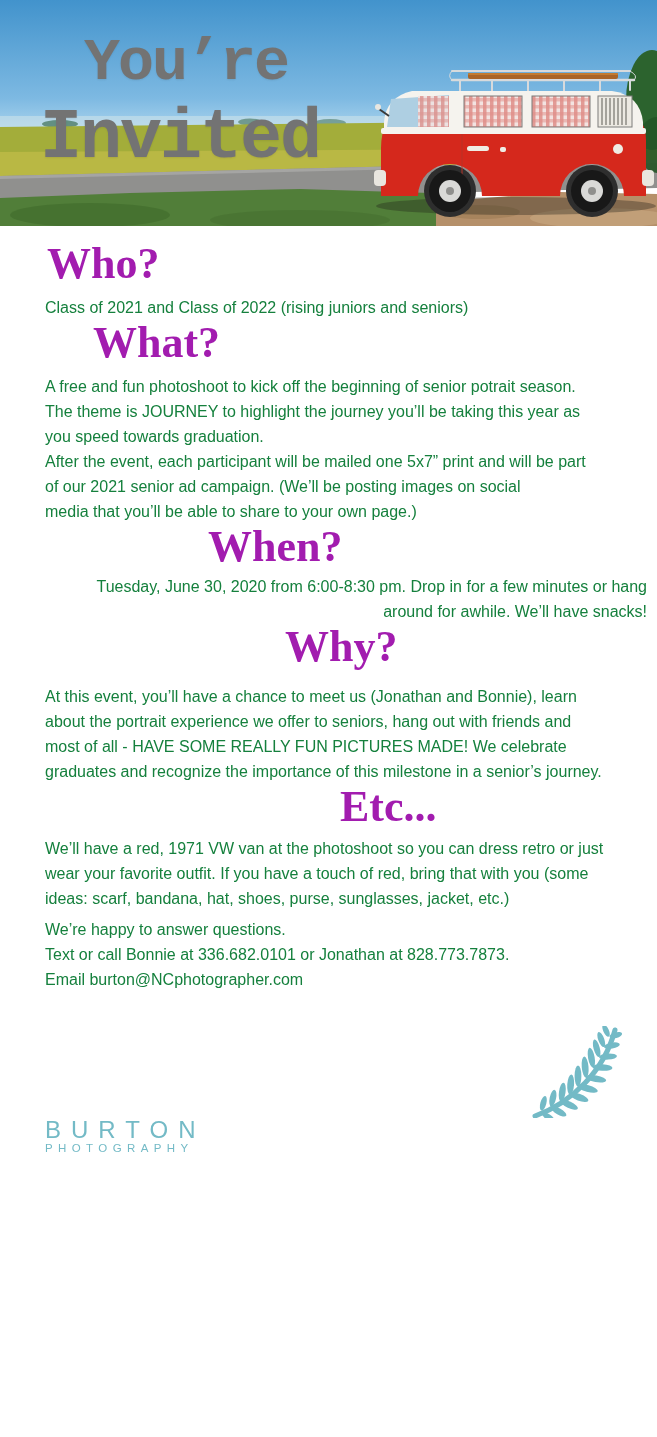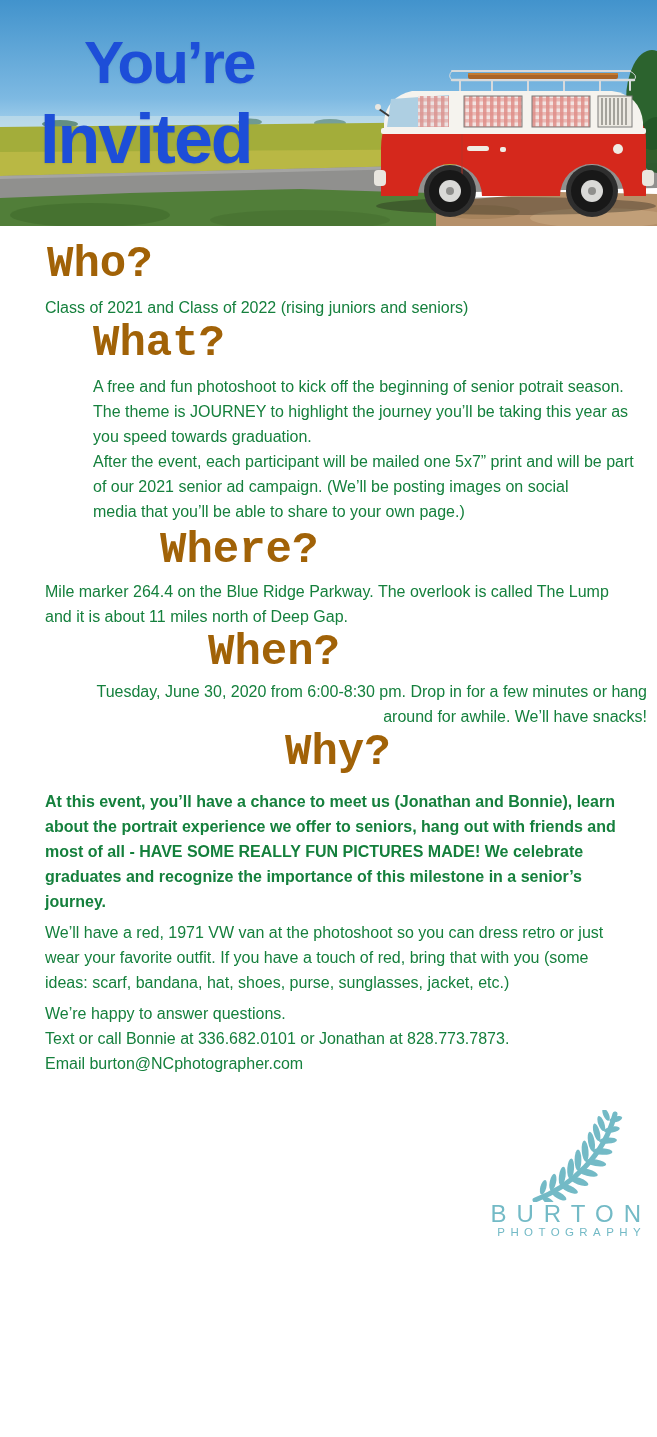--- a/index.html
+++ b/index.html
@@ -1,46 +1,46 @@
 <!DOCTYPE html>
 <html><head>
 <meta charset="utf-8">
 <style>
   html,body{margin:0;padding:0;background:#ffffff;}
   .page{position:relative;width:657px;height:1437px;background:#ffffff;overflow:hidden;
         font-family:"Liberation Sans",sans-serif;}
   
   .hero{position:relative;width:657px;height:226px;overflow:hidden;}
   .hero svg{display:block;}
-  .hero-title{position:absolute;color:#1d4ed8;font-family:Liberation Sans, sans-serif;
+  .hero-title{position:absolute;color:#737373;font-family:Liberation Mono, monospace;
               font-weight:bold;letter-spacing:-2px;line-height:1;text-shadow:0 1px 2px rgba(0,0,0,.08);}
   .t1{left:84px;top:33px;font-size:60px;}
   .t2{left:40px;top:104px;font-size:70px;}
   
   .content{position:relative;padding:0 10px 0 45px;}
-  h2{font-family:Liberation Mono, monospace;font-weight:bold;color:#a16207;
+  h2{font-family:Liberation Serif, serif;font-weight:bold;color:#a21caf;
      font-size:44px;line-height:46px;margin:0;}
   .s0 h2{margin-left:2px;margin-top:15px;}
   .s1 h2{margin-left:48px;margin-top:0;}
   .s2 h2{margin-left:115px;margin-top:3px;}
   .s3 h2{margin-left:163px;margin-top:0;}
   .s4 h2{margin-left:240px;margin-top:0;}
   .s5 h2{margin-left:295px;margin-top:0;}
   p.body{color:#15803d;font-size:16px;line-height:25px;margin:8px 0 0 0;white-space:pre-line;}
   .s0 p.body{margin-top:8px;}
-  .s1 p.body{margin-top:8px;margin-left:48px;}
+  .s1 p.body{margin-top:8px;}
   .s2 p.body{margin-top:6px;}
   .s3 p.body{margin-top:4px;text-align:right;}
-  .s4 p.body{margin-top:14px;font-weight:bold;}
+  .s4 p.body{margin-top:14px;}
   .s5 p.body{margin-top:6px;}
   p.body.gap1{margin-top:17px;}
   p.body.gap2{}
   .tagline{color:#85c2e9;font-size:25px;line-height:34px;margin:20px 0 0 3px;white-space:nowrap;}
   
-  .logo{margin-top:34px;text-align:right;padding-right:6px;}
+  .logo{margin-top:34px;padding-right:6px;}
   .logo svg{display:block;margin-left:auto;margin-right:10px;}
   .brand{color:#73bac6;font-size:24px;line-height:24px;letter-spacing:10px;margin-right:-10px;font-weight:400;}
   .brand-sub{color:#73bac6;font-size:11.5px;line-height:13px;letter-spacing:5.4px;margin-right:-5px;}
 </style>
 </head>
 <body>
 
 <div class="page">
 
   <div class="hero">
@@ -150,41 +150,37 @@
     <section class="s s1">
       <h2>What?</h2>
       <p class="body">A free and fun photoshoot to kick off the beginning of senior potrait season.
 The theme is JOURNEY to highlight the journey you’ll be taking this year as
 you speed towards graduation.
 After the event, each participant will be mailed one 5x7” print and will be part
 of our 2021 senior ad campaign. (We’ll be posting images on social
 media that you’ll be able to share to your own page.)</p>
     </section>
 
-    <section class="s s2">
-      <h2>Where?</h2>
-      <p class="body">Mile marker 264.4 on the Blue Ridge Parkway. The overlook is called The Lump
-and it is about 11 miles north of Deep Gap.</p>
-    </section>
 
     <section class="s s3">
       <h2>When?</h2>
       <p class="body">Tuesday, June 30, 2020 from 6:00-8:30 pm. Drop in for a few minutes or hang
 around for awhile. We’ll have snacks!</p>
     </section>
 
     <section class="s s4">
       <h2>Why?</h2>
       <p class="body">At this event, you’ll have a chance to meet us (Jonathan and Bonnie), learn
 about the portrait experience we offer to seniors, hang out with friends and
 most of all - HAVE SOME REALLY FUN PICTURES MADE! We celebrate
 graduates and recognize the importance of this milestone in a senior’s journey.</p>
     </section>
 
     <section class="s s5">
+      <h2>Etc...</h2>
       <p class="body">We’ll have a red, 1971 VW van at the photoshoot so you can dress retro or just
 wear your favorite outfit. If you have a touch of red, bring that with you (some
 ideas: scarf, bandana, hat, shoes, purse, sunglasses, jacket, etc.)</p>
       <p class="body gap2">We’re happy to answer questions.
 Text or call Bonnie at 336.682.0101 or Jonathan at 828.773.7873.
 Email burton@NCphotographer.com</p>
     </section>
 
 
     <div class="logo">

